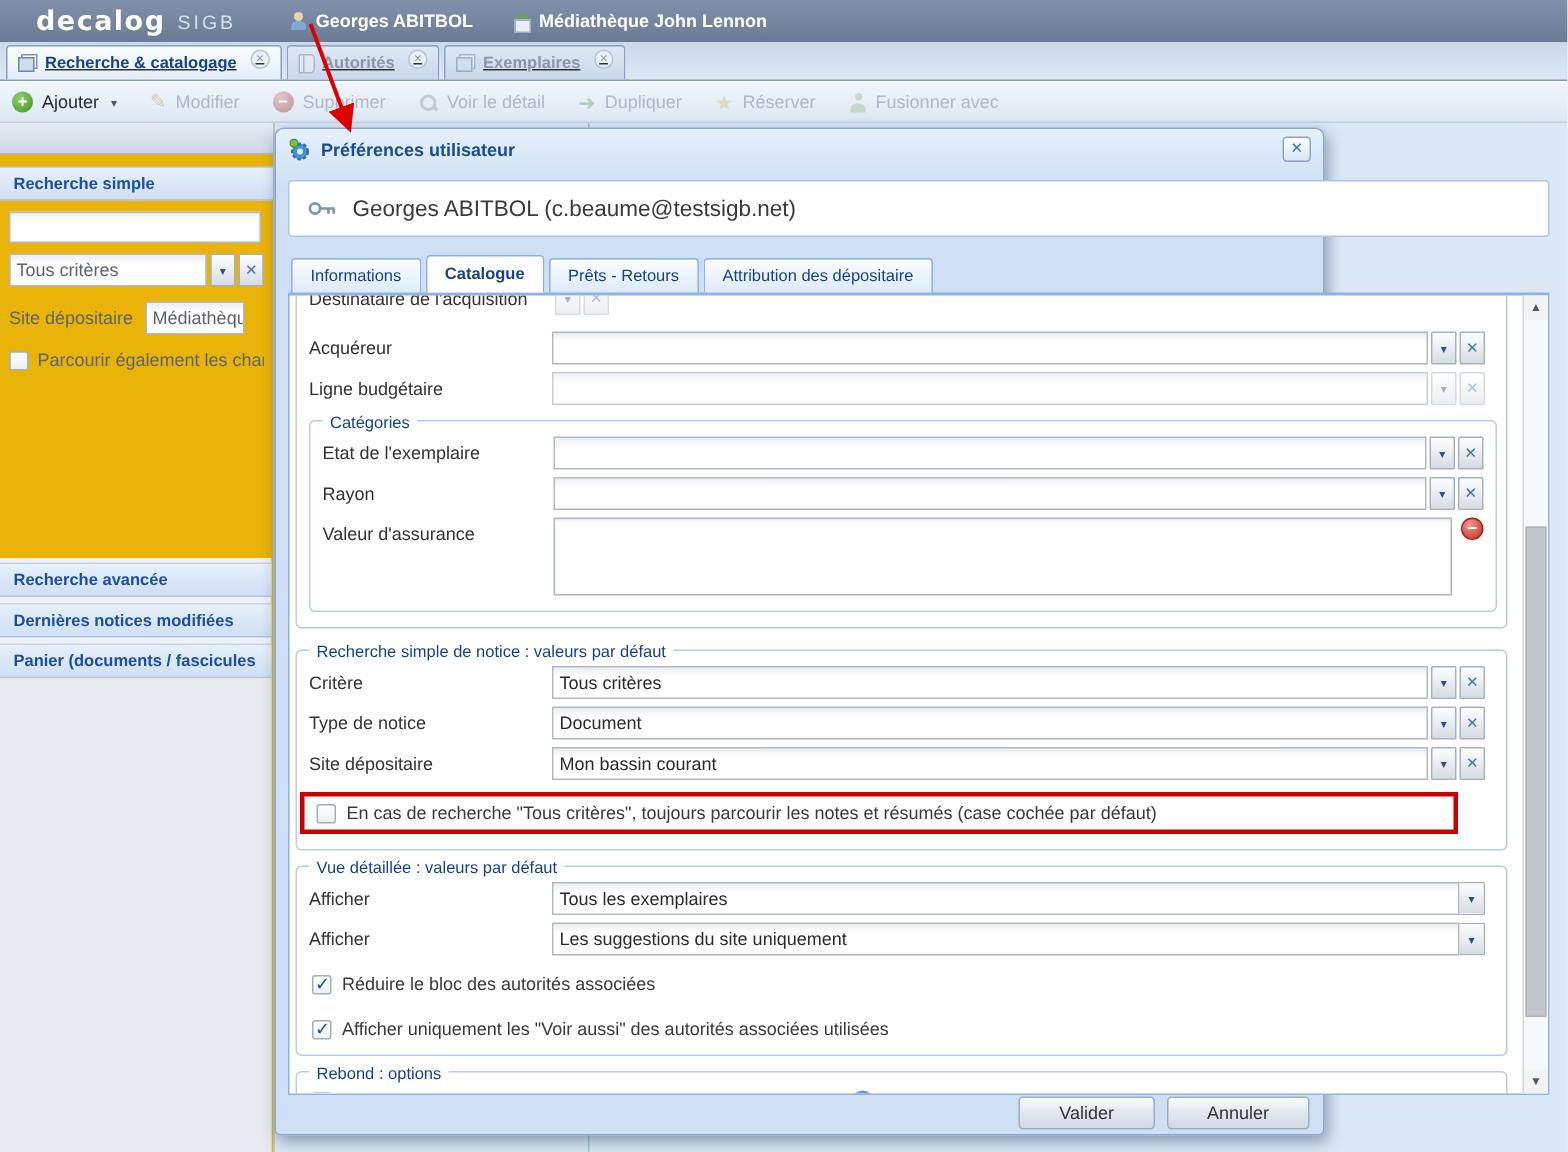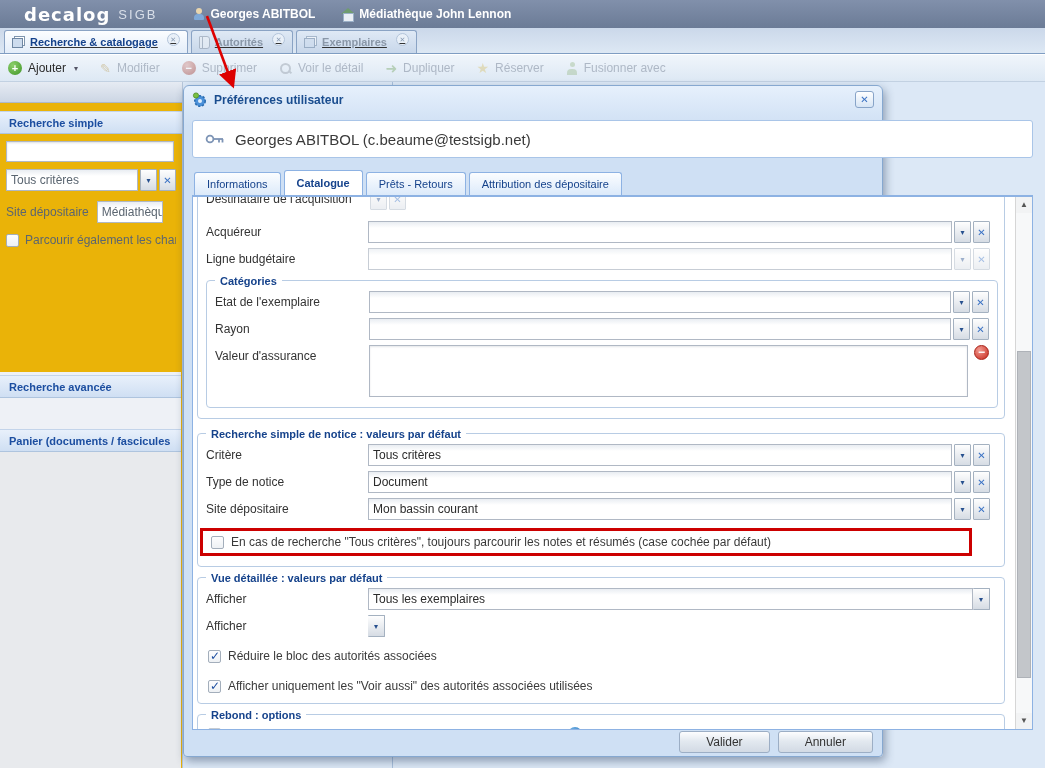--- a/index.html
+++ b/index.html
@@ -122,21 +122,21 @@
   .frow.top { align-items:flex-start; }
   .frow.top .lbl { padding-top:4px; }
   .tarea { flex:1; height:52px; border:1px solid #b0b8c4; background:#fff; box-shadow:inset 0 1px 2px rgba(120,130,145,.2); }
   .ico-redminus { width:15px; height:15px; flex:none; margin-left:6px; border-radius:50%;
                   background:radial-gradient(circle at 35% 30%,#f29a90,#c6281c); color:#fff; font-weight:bold;
                   font-size:12px; line-height:13px; text-align:center; border:1px solid #a82015; }
 
   .group1 { margin:-12px 10px 0 4px; border:1px solid #b8cce4; border-radius:4px; padding:0 6px 10px 0; }
   .gfieldset { margin:10px 10px 0 4px; border:1px solid #b8cce4; border-radius:4px; padding:0 6px 10px 0; position:relative; }
   .gfieldset.inner { margin:10px 0 0 8px; padding-right:0; }
-  .legend { display:inline-block; margin:-7px 0 0 8px; padding:0 5px; background:#fff; color:#15428b; font-weight:bold; font-size:11px; position:relative; top:-7px; }
+  .legend { display:inline-block; margin:-7px 0 0 8px; padding:0 5px; background:#fff; color:#15428b; font-weight:normal; font-size:11px; position:relative; top:-7px; }
 
   .checkrow { display:flex; align-items:center; gap:7px; margin:12px 8px 0 10px; font-size:12px; color:#3a3a3a; }
   .checkrow.dim { color:#9aa0a8; }
   .redbox { display:flex; align-items:center; gap:7px; margin:8px 0 0 2px; padding:4px 8px; width:772px;
             border:3px solid #cc0000; background:#fff; font-size:12px; color:#3a3a3a; }
   .ico-info { width:14px; height:14px; flex:none; border-radius:50%; background:radial-gradient(circle at 35% 30%,#74b7ea,#1c66b0);
               color:#fff; font-size:10px; font-weight:bold; font-family:"Liberation Serif",serif; font-style:italic;
               text-align:center; line-height:13px; }
 
   .m-footer { position:absolute; left:0; right:0; bottom:0; height:28px; padding:3px 9px 0 0;
@@ -238,20 +238,23 @@
         <span class="cfield" style="color:#5a6570; max-width:66px;">Médiathèque</span>
       </div>
       <div class="sb-check">
         <span class="cb"></span>
         <span>Parcourir également les cham</span>
       </div>
     </div>
 
     <div class="sb-h" style="position:absolute; left:0; right:1px; top:293px;">
       <span>Recherche avancée</span>
+    </div>
+    <div class="sb-h" style="position:absolute; left:0; right:1px; top:320px;">
+      <span>Dernières notices modifiées</span>
     </div>
     <div class="sb-h" style="position:absolute; left:0; right:1px; top:347px;">
       <span>Panier (documents / fascicules</span>
     </div>
   </div>
 </div>
 
 <div class="modal">
   <div class="m-header">
     <svg class="gear-svg" width="16" height="16" viewBox="0 0 16 16">
@@ -360,20 +363,21 @@
 
       <div class="gfieldset">
         <span class="legend">Vue détaillée : valeurs par défaut</span>
         <div class="frow" style="margin-top:-4px;">
           <span class="lbl">Afficher</span>
           <span class="cfield">Tous les exemplaires</span>
           <span class="cbtn" style="margin-left:0; border-left:none;">▾</span>
         </div>
         <div class="frow">
           <span class="lbl">Afficher</span>
+          <span class="cfield">Les suggestions du site uniquement</span>
           <span class="cbtn" style="margin-left:0; border-left:none;">▾</span>
         </div>
         <div class="checkrow">
           <span class="cb checked"></span>
           <span>Réduire le bloc des autorités associées</span>
         </div>
         <div class="checkrow" style="margin-top:16px;">
           <span class="cb checked"></span>
           <span>Afficher uniquement les "Voir aussi" des autorités associées utilisées</span>
         </div>

